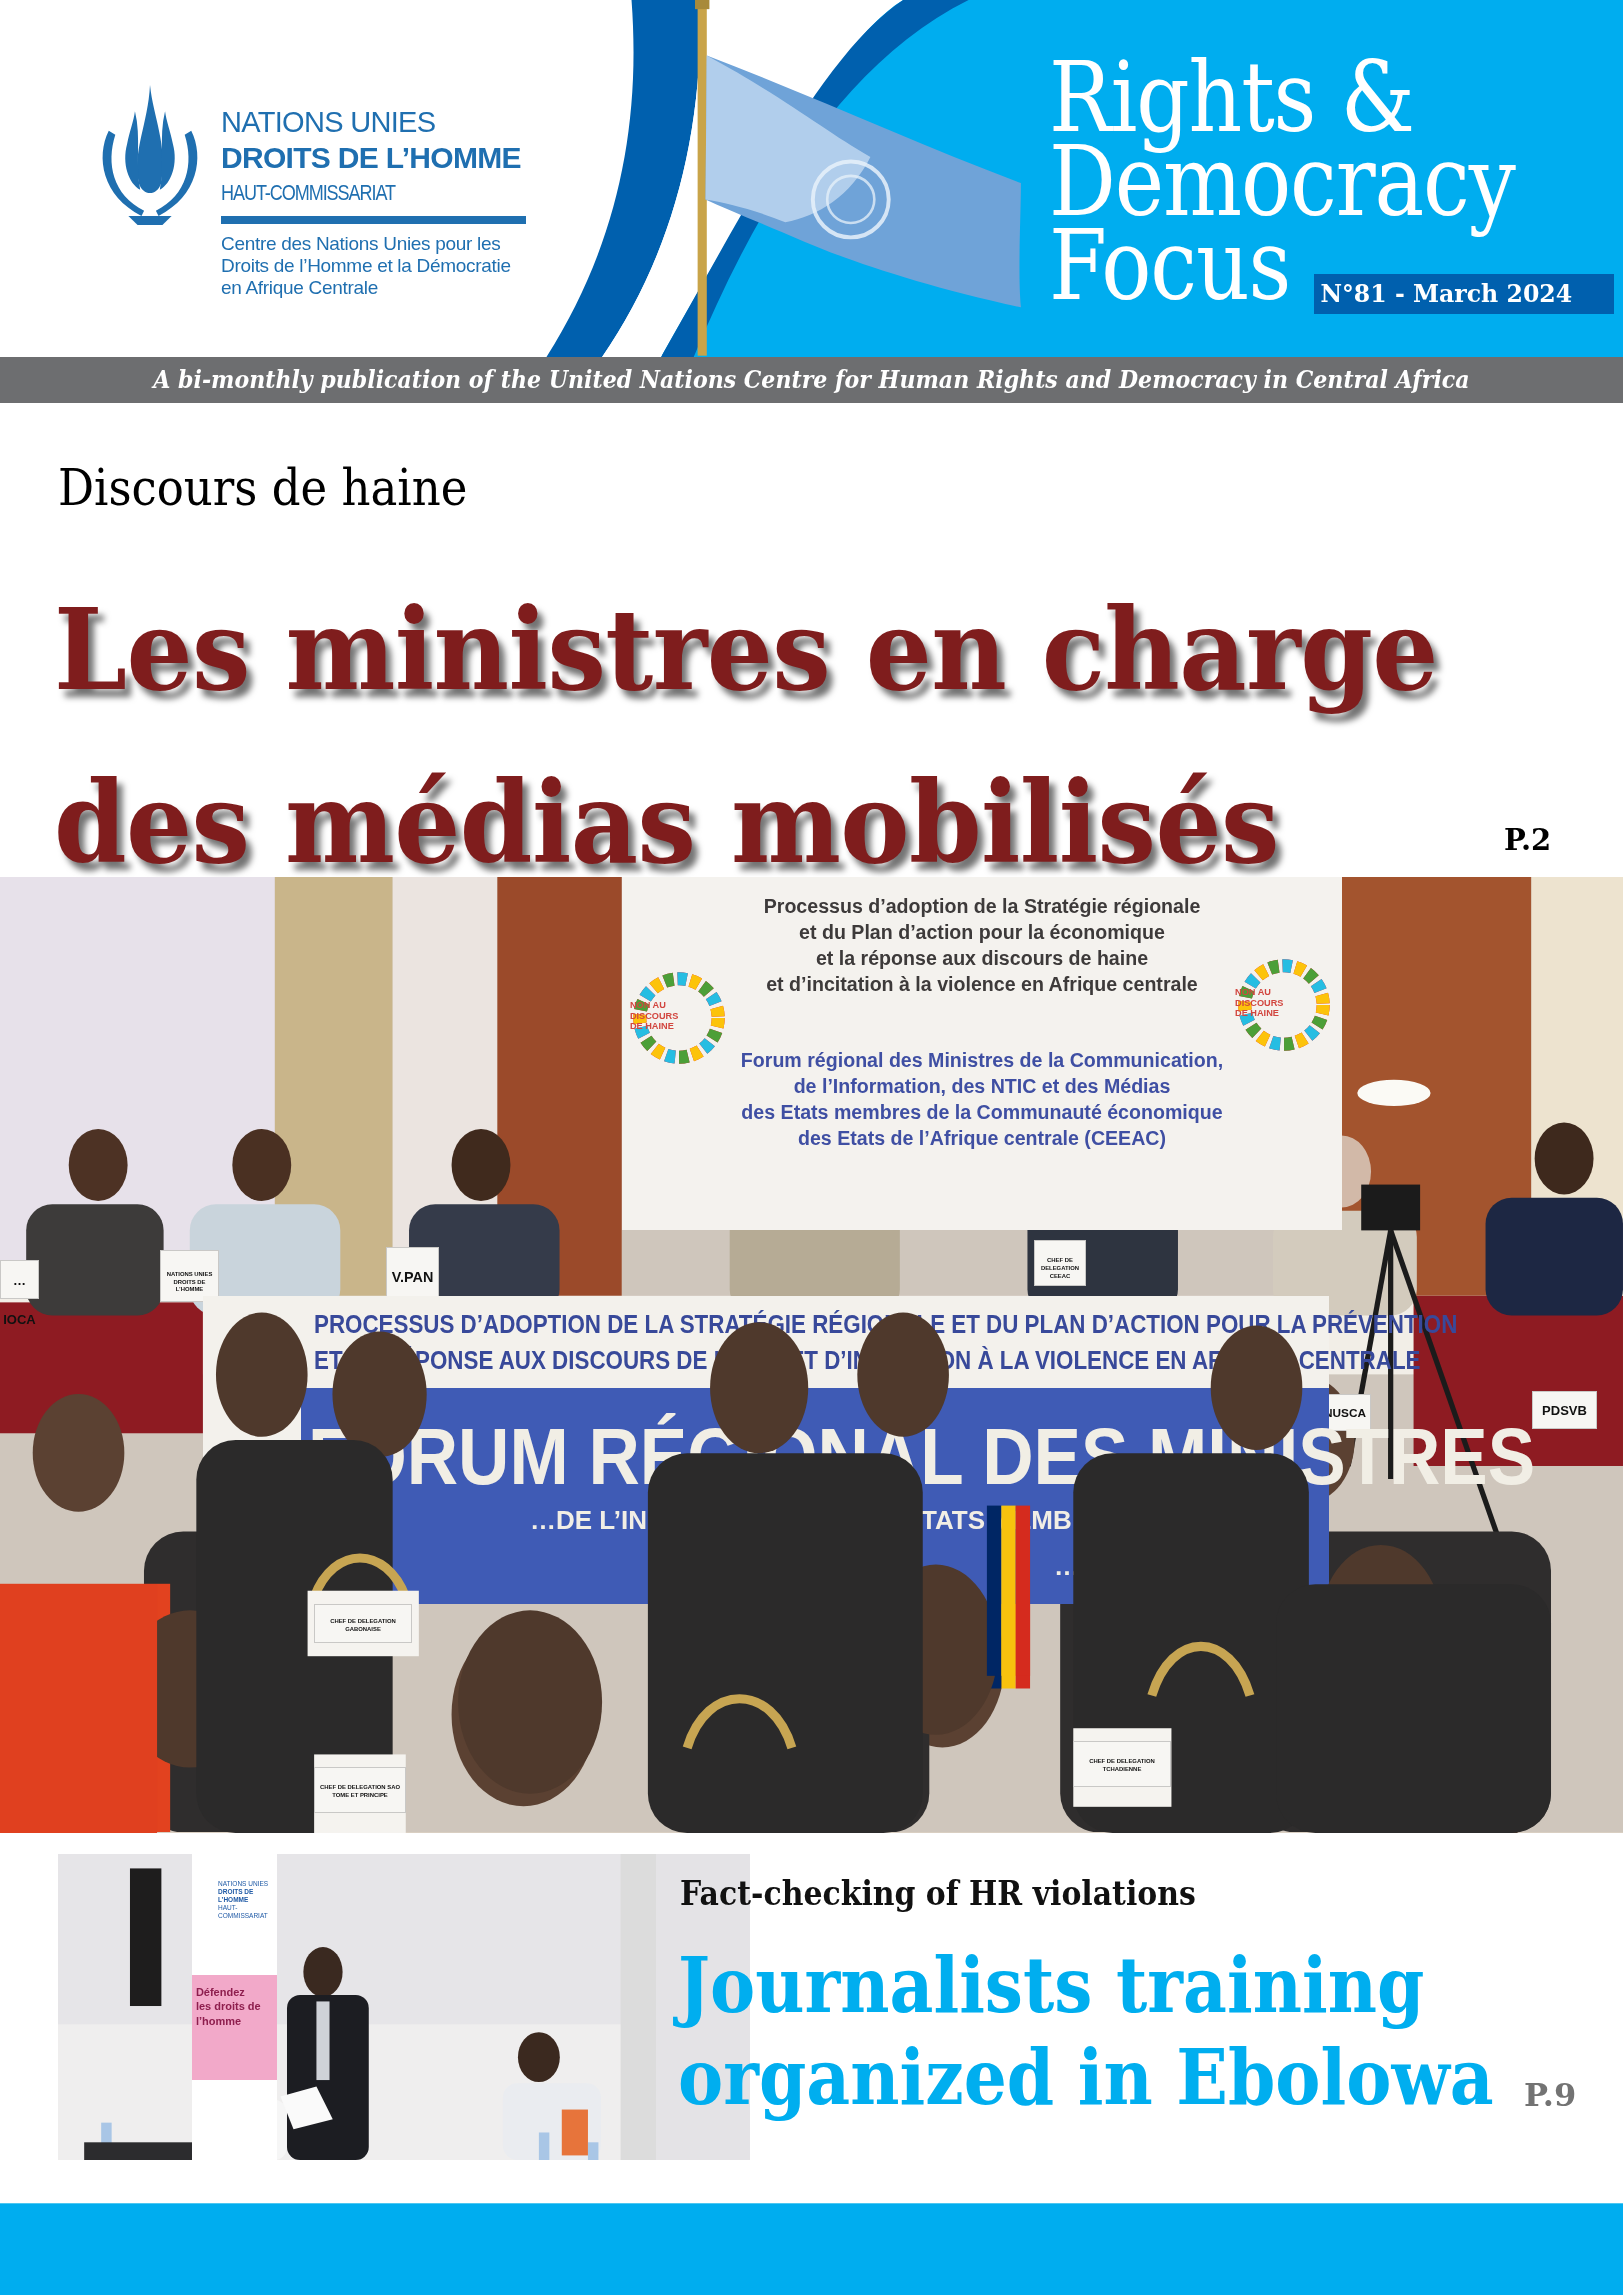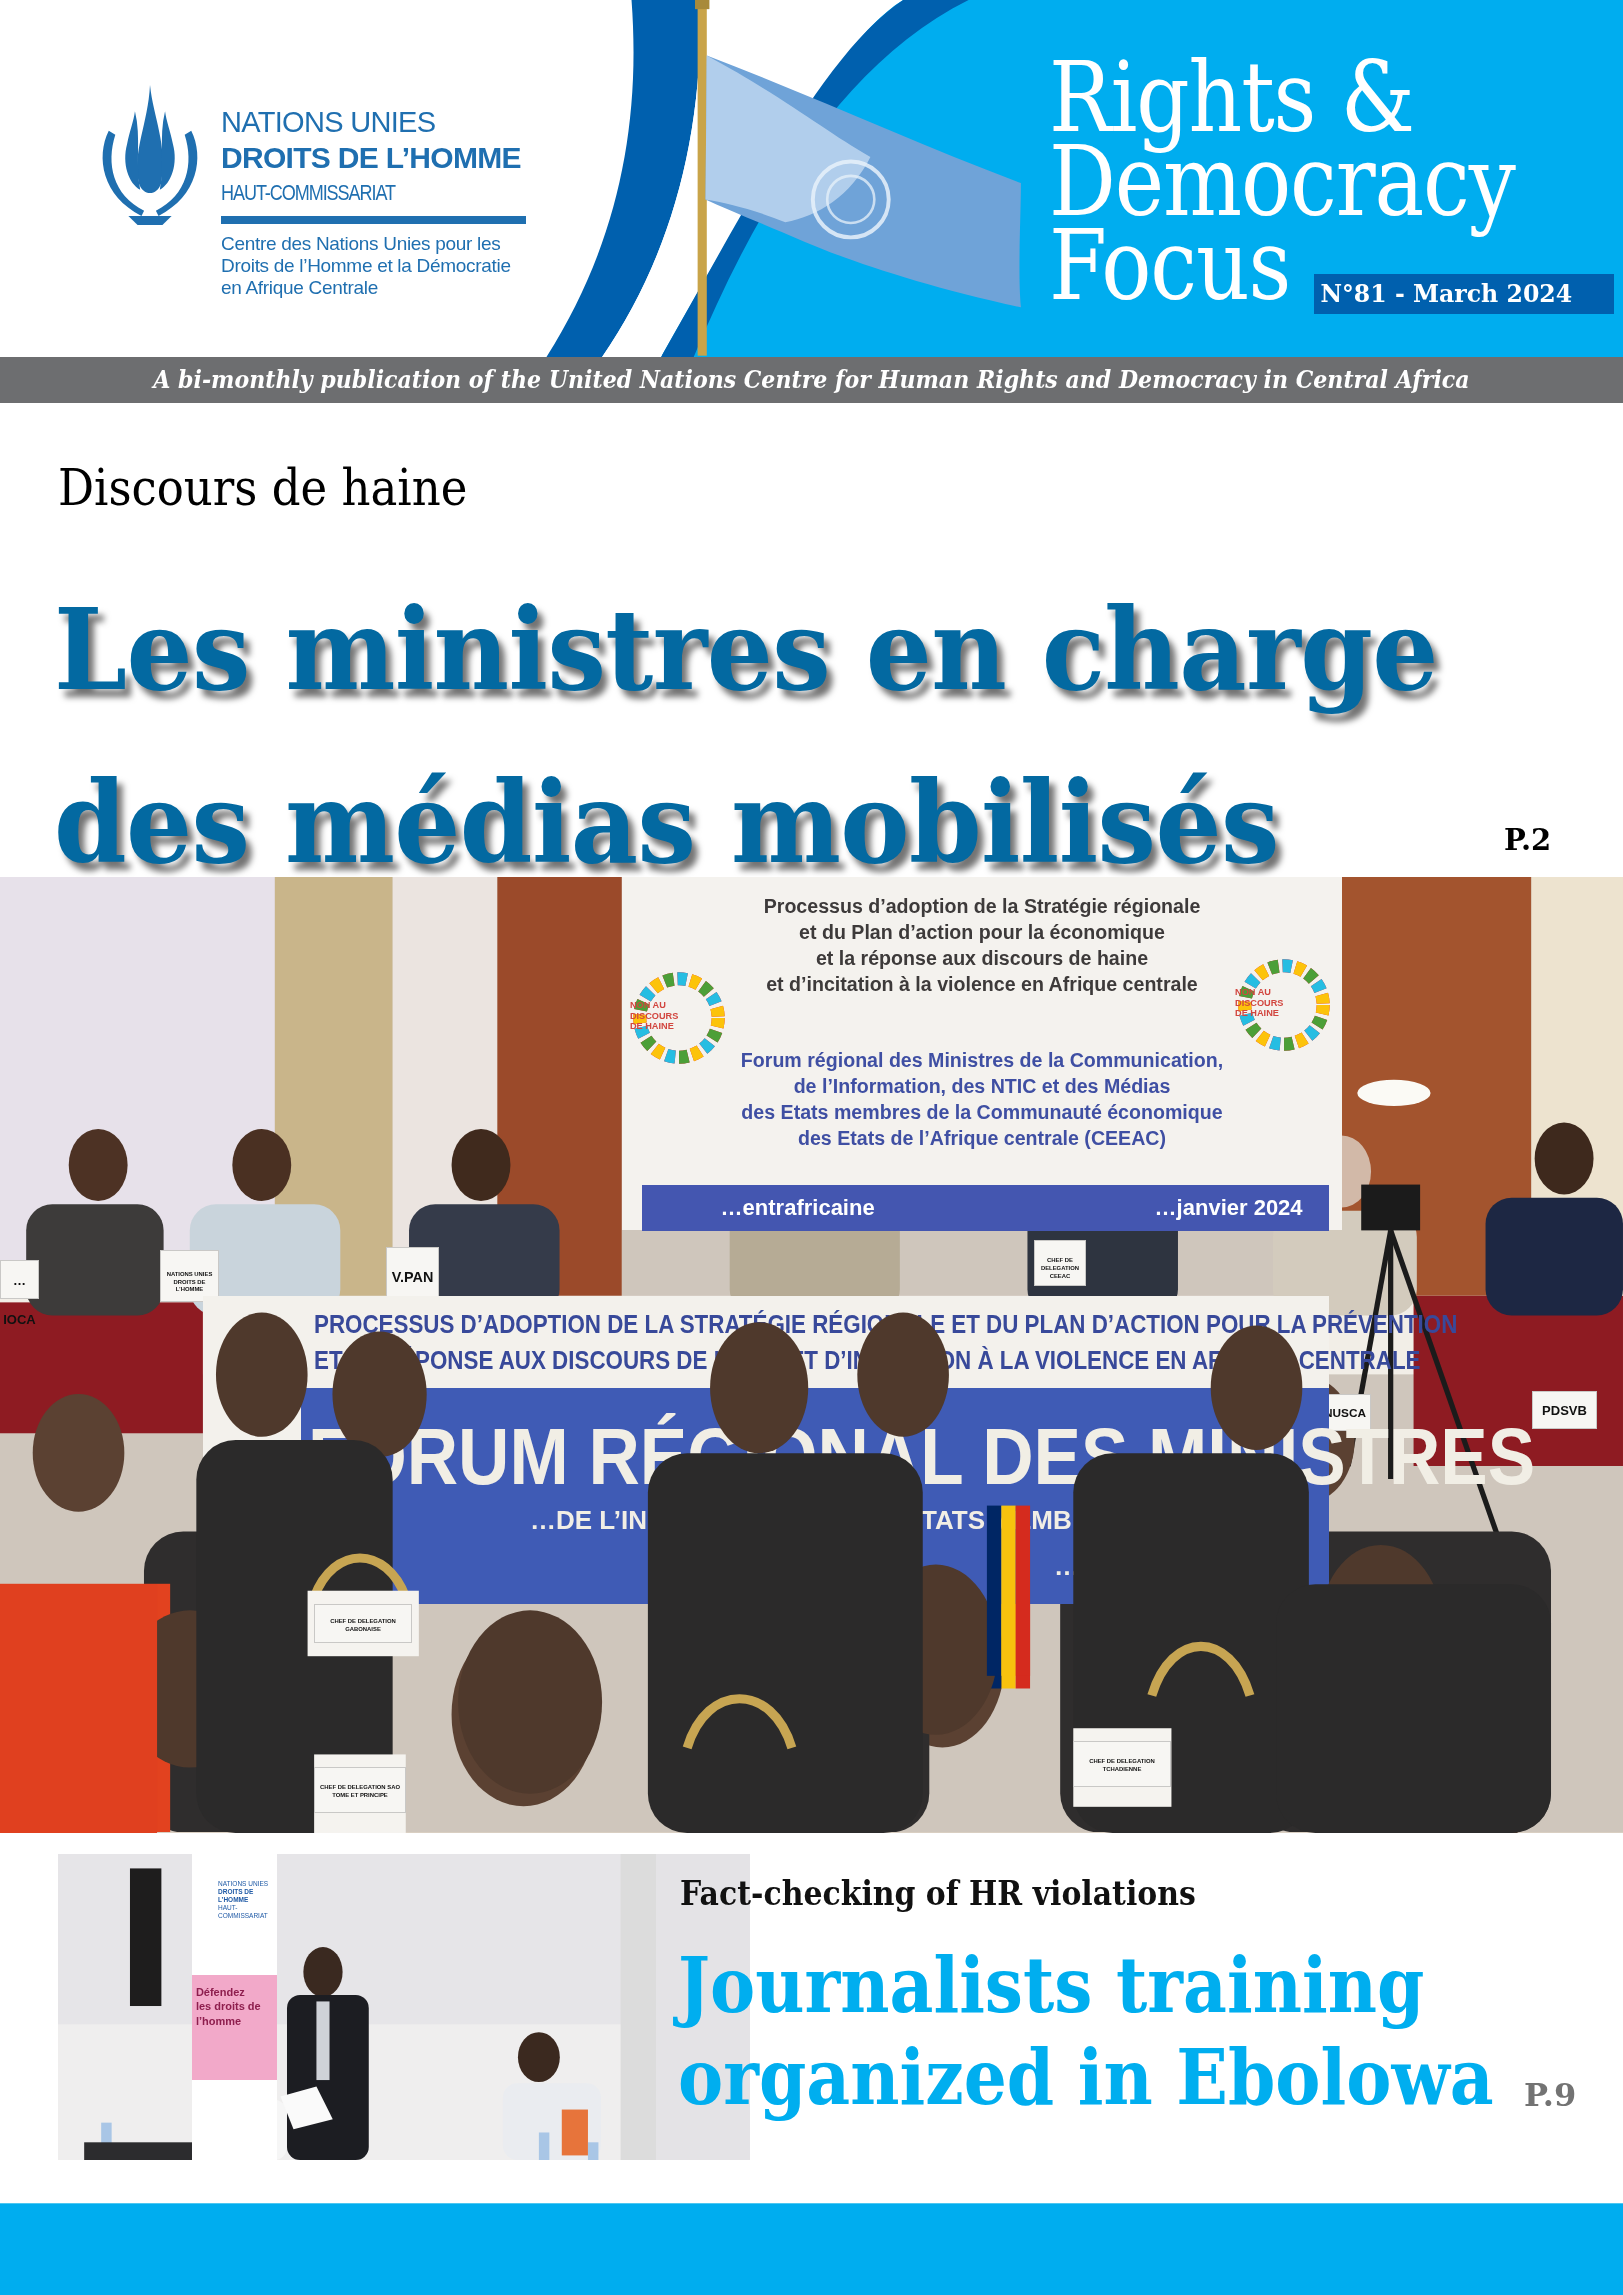--- a/index.html
+++ b/index.html
@@ -19,21 +19,21 @@
 
   .masthead { position: absolute; left: 1049px; top: 56px; width: 556px; color: #ffffff; font-family: "DejaVu Serif", serif; }
   .masthead-line { font-size: 97px; line-height: 84px; white-space: nowrap; transform: scaleX(0.86); transform-origin: left; letter-spacing: -1.3px; }
   .issue-badge { position: absolute; left: 1314px; top: 274px; width: 300px; height: 40px; background: #0060ae; color: #ffffff; font-family: "DejaVu Serif", serif; font-weight: bold; font-size: 23.6px; line-height: 40px; padding-left: 6.5px; white-space: nowrap; }
 
   .tagline-bar { position: absolute; left: 0; top: 357px; width: 1623px; height: 46px; background: #6d6e70; color: #ffffff; text-align: center; font-family: "DejaVu Serif", serif; font-style: italic; font-weight: bold; font-size: 24px; line-height: 46px; white-space: nowrap; }
   .tagline-bar span { display: inline-block; transform: scaleX(0.92); }
 
   
   .kicker { position: absolute; left: 58px; top: 459px; font-family: "DejaVu Serif", serif; font-size: 50px; color: #000; white-space: nowrap; transform: scaleX(0.9); transform-origin: left; }
-  .headline { position: absolute; left: 54px; top: 563px; width: 1558px; font-family: "DejaVu Serif", serif; font-weight: bold; font-size: 113px; line-height: 173px; color: #0369a1; text-shadow: 6.5px 7.9px 6.5px rgba(0,0,0,0.55); }
+  .headline { position: absolute; left: 54px; top: 563px; width: 1558px; font-family: "DejaVu Serif", serif; font-weight: bold; font-size: 113px; line-height: 173px; color: #7f1d1d; text-shadow: 6.5px 7.9px 6.5px rgba(0,0,0,0.55); }
   .headline div { white-space: nowrap; transform: scaleX(0.92); transform-origin: left; letter-spacing: -0.7px; }
   .page-ref-1 { position: absolute; left: 1504px; top: 823px; font-family: "DejaVu Serif", serif; font-weight: bold; font-size: 29px; color: #000; }
 
   
   .main-photo { position: absolute; left: 0; top: 877px; width: 1623px; height: 956px; overflow: hidden; background: #d9cfc2; }
   .mp-bg { position: absolute; inset: 0; }
   .banner-upper { position: absolute; left: 622px; top: 0; width: 720px; height: 353px; background: #f4f2ee; }
   .banner-upper-text { position: absolute; left: 0; top: 15.7px; width: 720px; text-align: center; font-family: "Liberation Sans", sans-serif; font-weight: bold; color: #3d3a3a; font-size: 19.6px; line-height: 26px; }
   .banner-forum-text { position: absolute; left: 0; top: 170px; width: 720px; text-align: center; font-family: "Liberation Sans", sans-serif; font-weight: bold; color: #3f4fa3; font-size: 19.6px; line-height: 26px; }
   .banner-strip { position: absolute; left: 19.6px; top: 308px; width: 687px; height: 46px; background: #4456b0; color: #fff; font-family: "Liberation Sans", sans-serif; font-weight: bold; font-size: 22px; line-height: 46px; }
@@ -206,24 +206,20 @@
       <div>et du Plan d’action pour la économique</div>
       <div>et la réponse aux discours de haine</div>
       <div>et d’incitation à la violence en Afrique centrale</div>
     </div>
     <div class="banner-forum-text">
       <div>Forum régional des Ministres de la Communication,</div>
       <div>de l’Information, des NTIC et des Médias</div>
       <div>des Etats membres de la Communauté économique</div>
       <div>des Etats de l’Afrique centrale (CEEAC)</div>
     </div>
-    <div class="banner-strip">
-      <span class="strip-left">…entrafricaine</span>
-      <span class="strip-right">…janvier 2024</span>
-    </div>
 
     <div class="sdg-wheel" style="left:7.9px; top:92px;">
       <svg viewBox="0 0 150 150" width="98" height="98">
         <circle cx="75" cy="75" r="60" fill="none" stroke="#e5243b" stroke-width="20" stroke-dasharray="14 6"></circle>
         <circle cx="75" cy="75" r="60" fill="none" stroke="#26bde2" stroke-width="20" stroke-dasharray="14 46" stroke-dashoffset="20"></circle>
         <circle cx="75" cy="75" r="60" fill="none" stroke="#4c9f38" stroke-width="20" stroke-dasharray="14 46" stroke-dashoffset="40"></circle>
         <circle cx="75" cy="75" r="60" fill="none" stroke="#fcc30b" stroke-width="20" stroke-dasharray="14 46"></circle>
       </svg>
       <div class="sdg-label">
         <div>NON AU</div>

